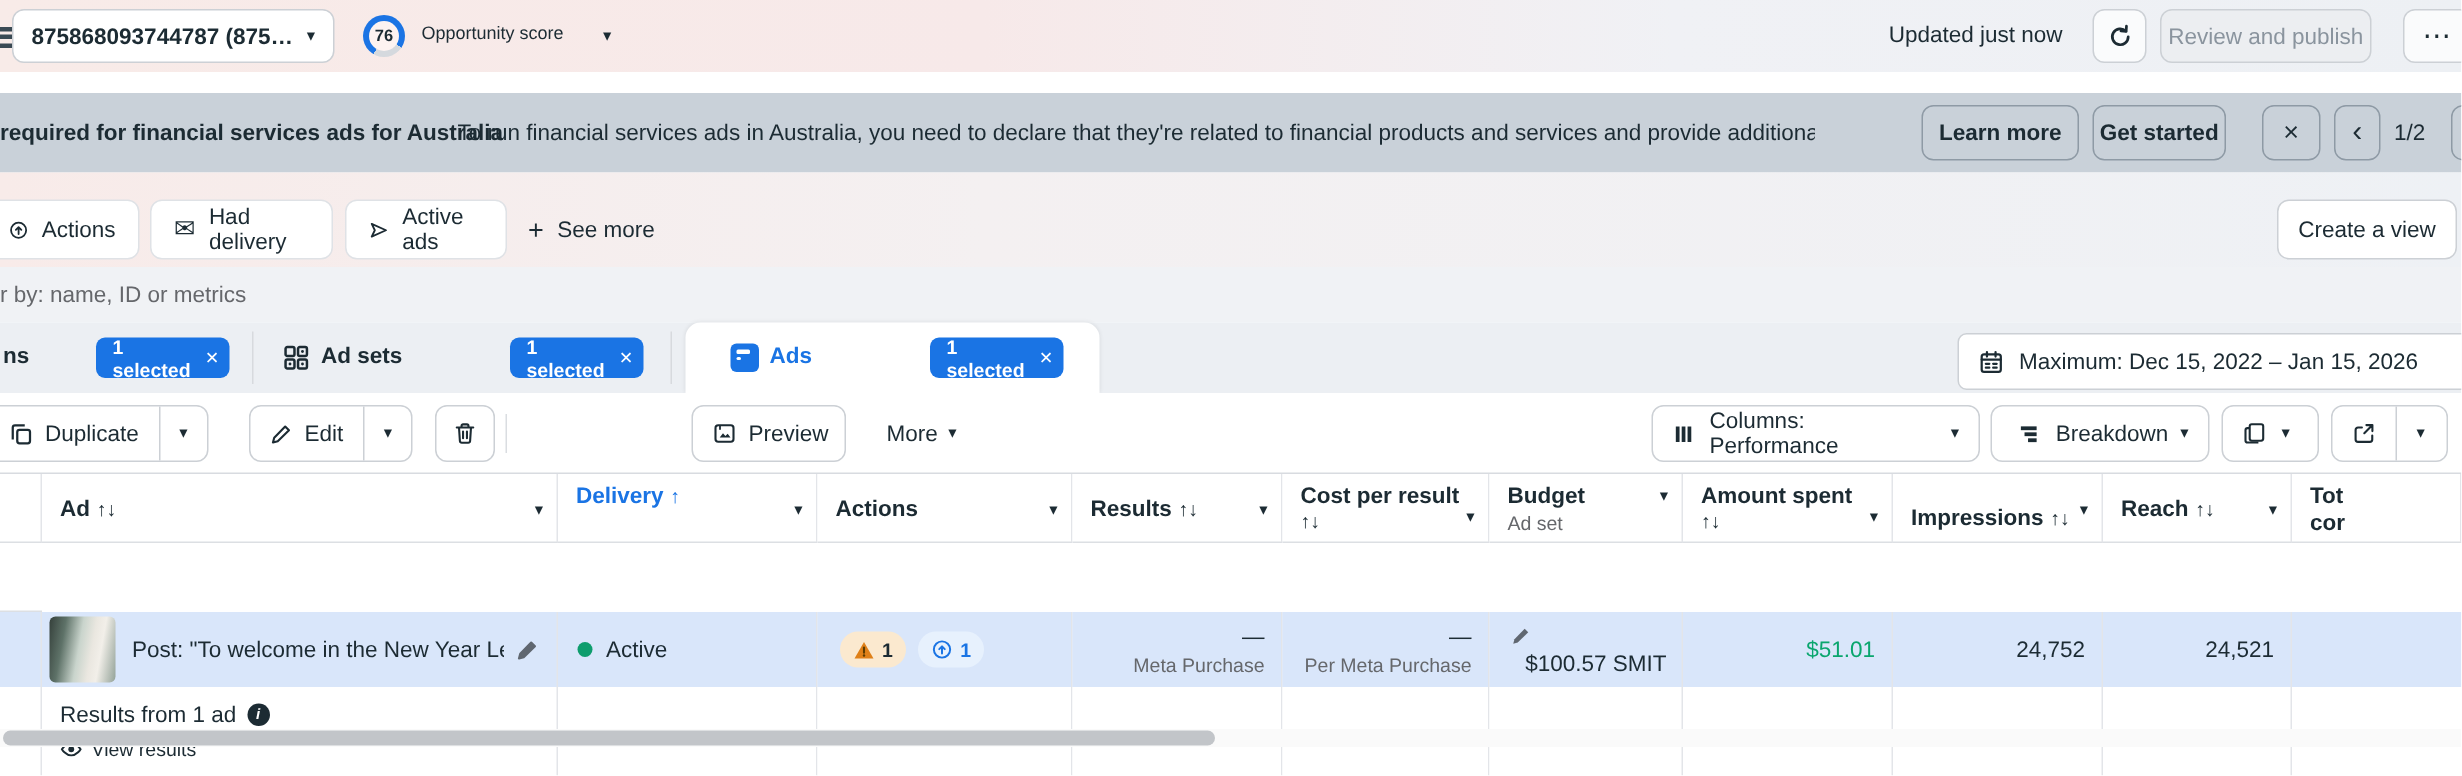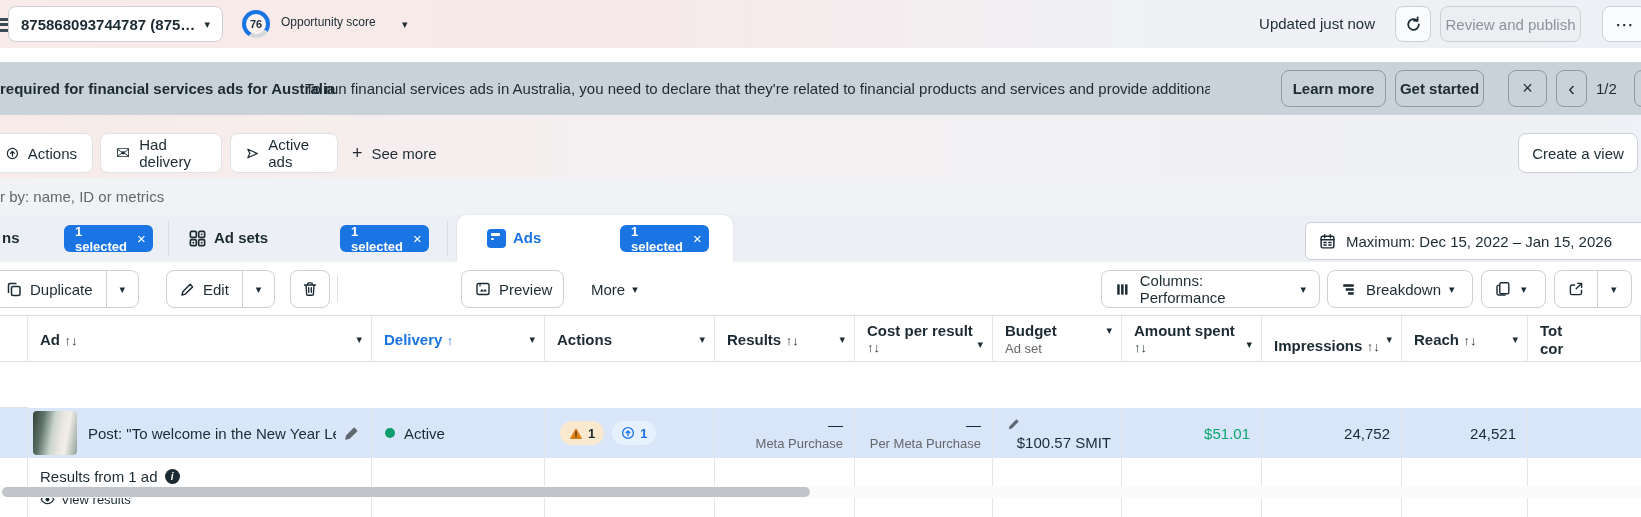--- a/index.html
+++ b/index.html
@@ -326,21 +326,21 @@
               <rect x="6.65" y="2.4" width="2.7" height="11.2" fill="#1c2b33"></rect>
               <rect x="10.9" y="2.4" width="2.7" height="11.2" fill="#1c2b33"></rect>
           </svg>
           <span>Columns: Performance</span>
         </span>
         <span class="caret">▾</span>
       </div>
     </div>
 
     <div class="ab-btn" style="left:1327px; width:146px">
-      <div class="seg" style="width:100%; justify-content:flex-start">
+      <div class="seg" style="width:100%; justify-content:flex-end">
         <span style="display:flex; align-items:center; gap:10px">
           <svg width="15" height="15" viewBox="0 0 16 16">
             <rect x="2.4" y="2.4" width="11.2" height="2.7" fill="#1c2b33"></rect>
               <rect x="5" y="6.65" width="8.6" height="2.7" fill="#1c2b33"></rect>
               <rect x="7.5" y="10.9" width="6.1" height="2.7" fill="#1c2b33"></rect>
           </svg>
           <span>Breakdown</span>
         </span>
         <span class="caret">▾</span>
       </div>
@@ -371,21 +371,21 @@
   <div class="table">
 
     <div class="trow hrow">
       <div class="cell"></div>
       <div class="cell hcell">
         <div style="margin-top:9px"><span class="hlabel">Ad</span>
           <span class="hsort">↑↓</span></div>
         <span class="hcaret">▾</span>
       </div>
       <div class="cell hcell blue">
-        <div style="margin-top:9px"><span class="hlabel">Delivery</span>
+        <div style="margin-top:0"><span class="hlabel">Delivery</span>
           <span class="hsort" style="color:#1a74e4">↑</span></div>
         <span class="hcaret">▾</span>
       </div>
       <div class="cell hcell">
         <div style="margin-top:9px"><span class="hlabel">Actions</span></div>
         <span class="hcaret">▾</span>
       </div>
       <div class="cell hcell">
         <div style="margin-top:9px"><span class="hlabel">Results</span>
           <span class="hsort">↑↓</span></div>

